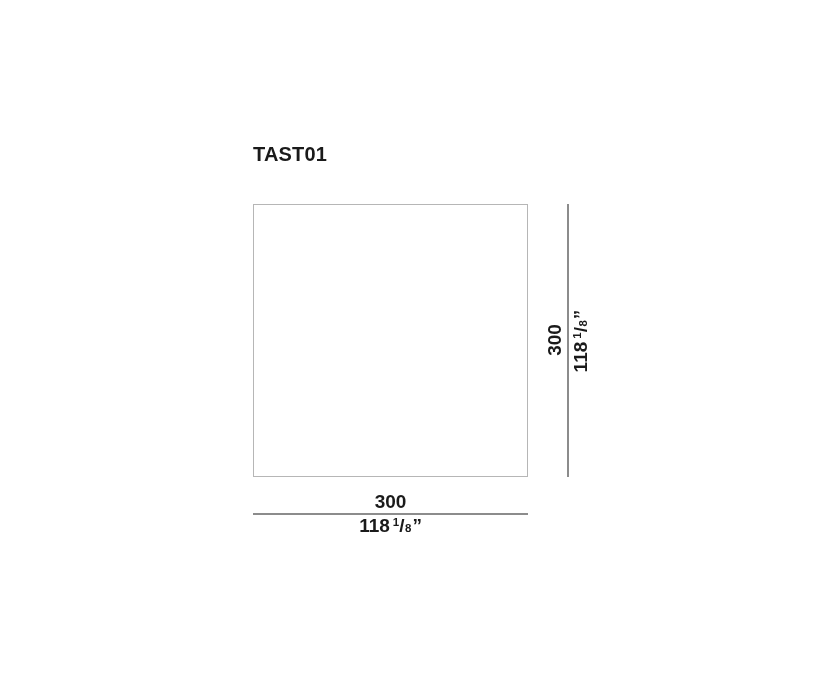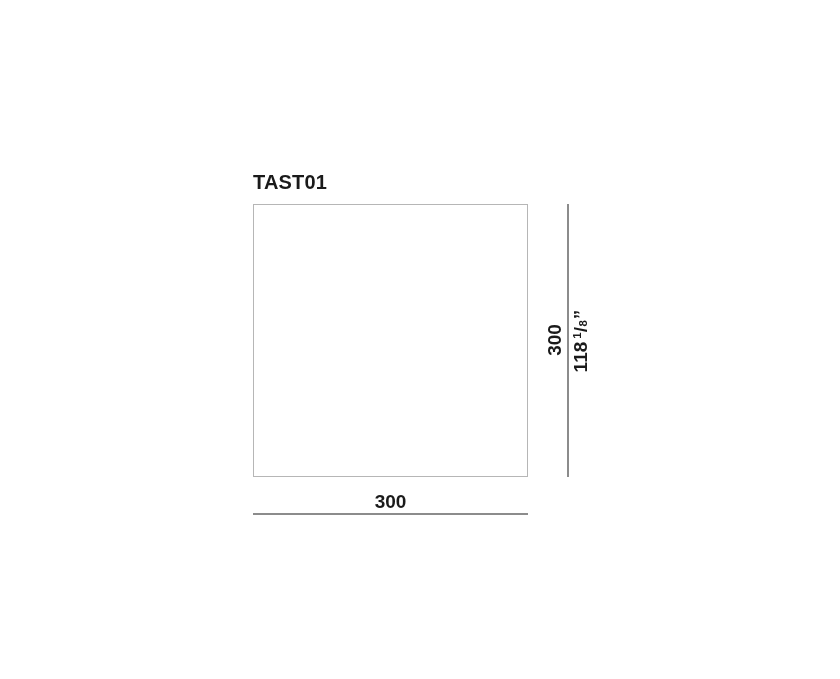--- a/index.html
+++ b/index.html
@@ -17,21 +17,20 @@
   }
   .product-code {
     position: absolute;
     left: 253px;
     top: 143px;
     font-size: 20px;
     font-weight: bold;
     color: #1a1a1a;
     letter-spacing: 0.2px;
     white-space: nowrap;
-    margin-top: 28px;
   }
   .product-outline {
     position: absolute;
     left: 253px;
     top: 204px;
     width: 275px;
     height: 273px;
     border: 1.5px solid #b6b6b6;
     box-sizing: border-box;
     background: #ffffff;
@@ -127,14 +126,15 @@
   <div class="dim-line-vertical"></div>
 
   <div class="dim-label v-metric">300</div>
 
   <div class="dim-label v-imperial"><span>118</span><span class="frac-num">1</span><span class="frac-slash">/</span><span class="frac-den">8</span><span class="unit-mark">”</span></div>
 
   <div class="dim-line-horizontal"></div>
 
   <div class="dim-label h-metric">300</div>
 
+  <div class="dim-label h-imperial"><span>118</span><span class="frac-num">1</span><span class="frac-slash">/</span><span class="frac-den">8</span><span class="unit-mark">”</span></div>
 
 </div>
 
 </body></html>

